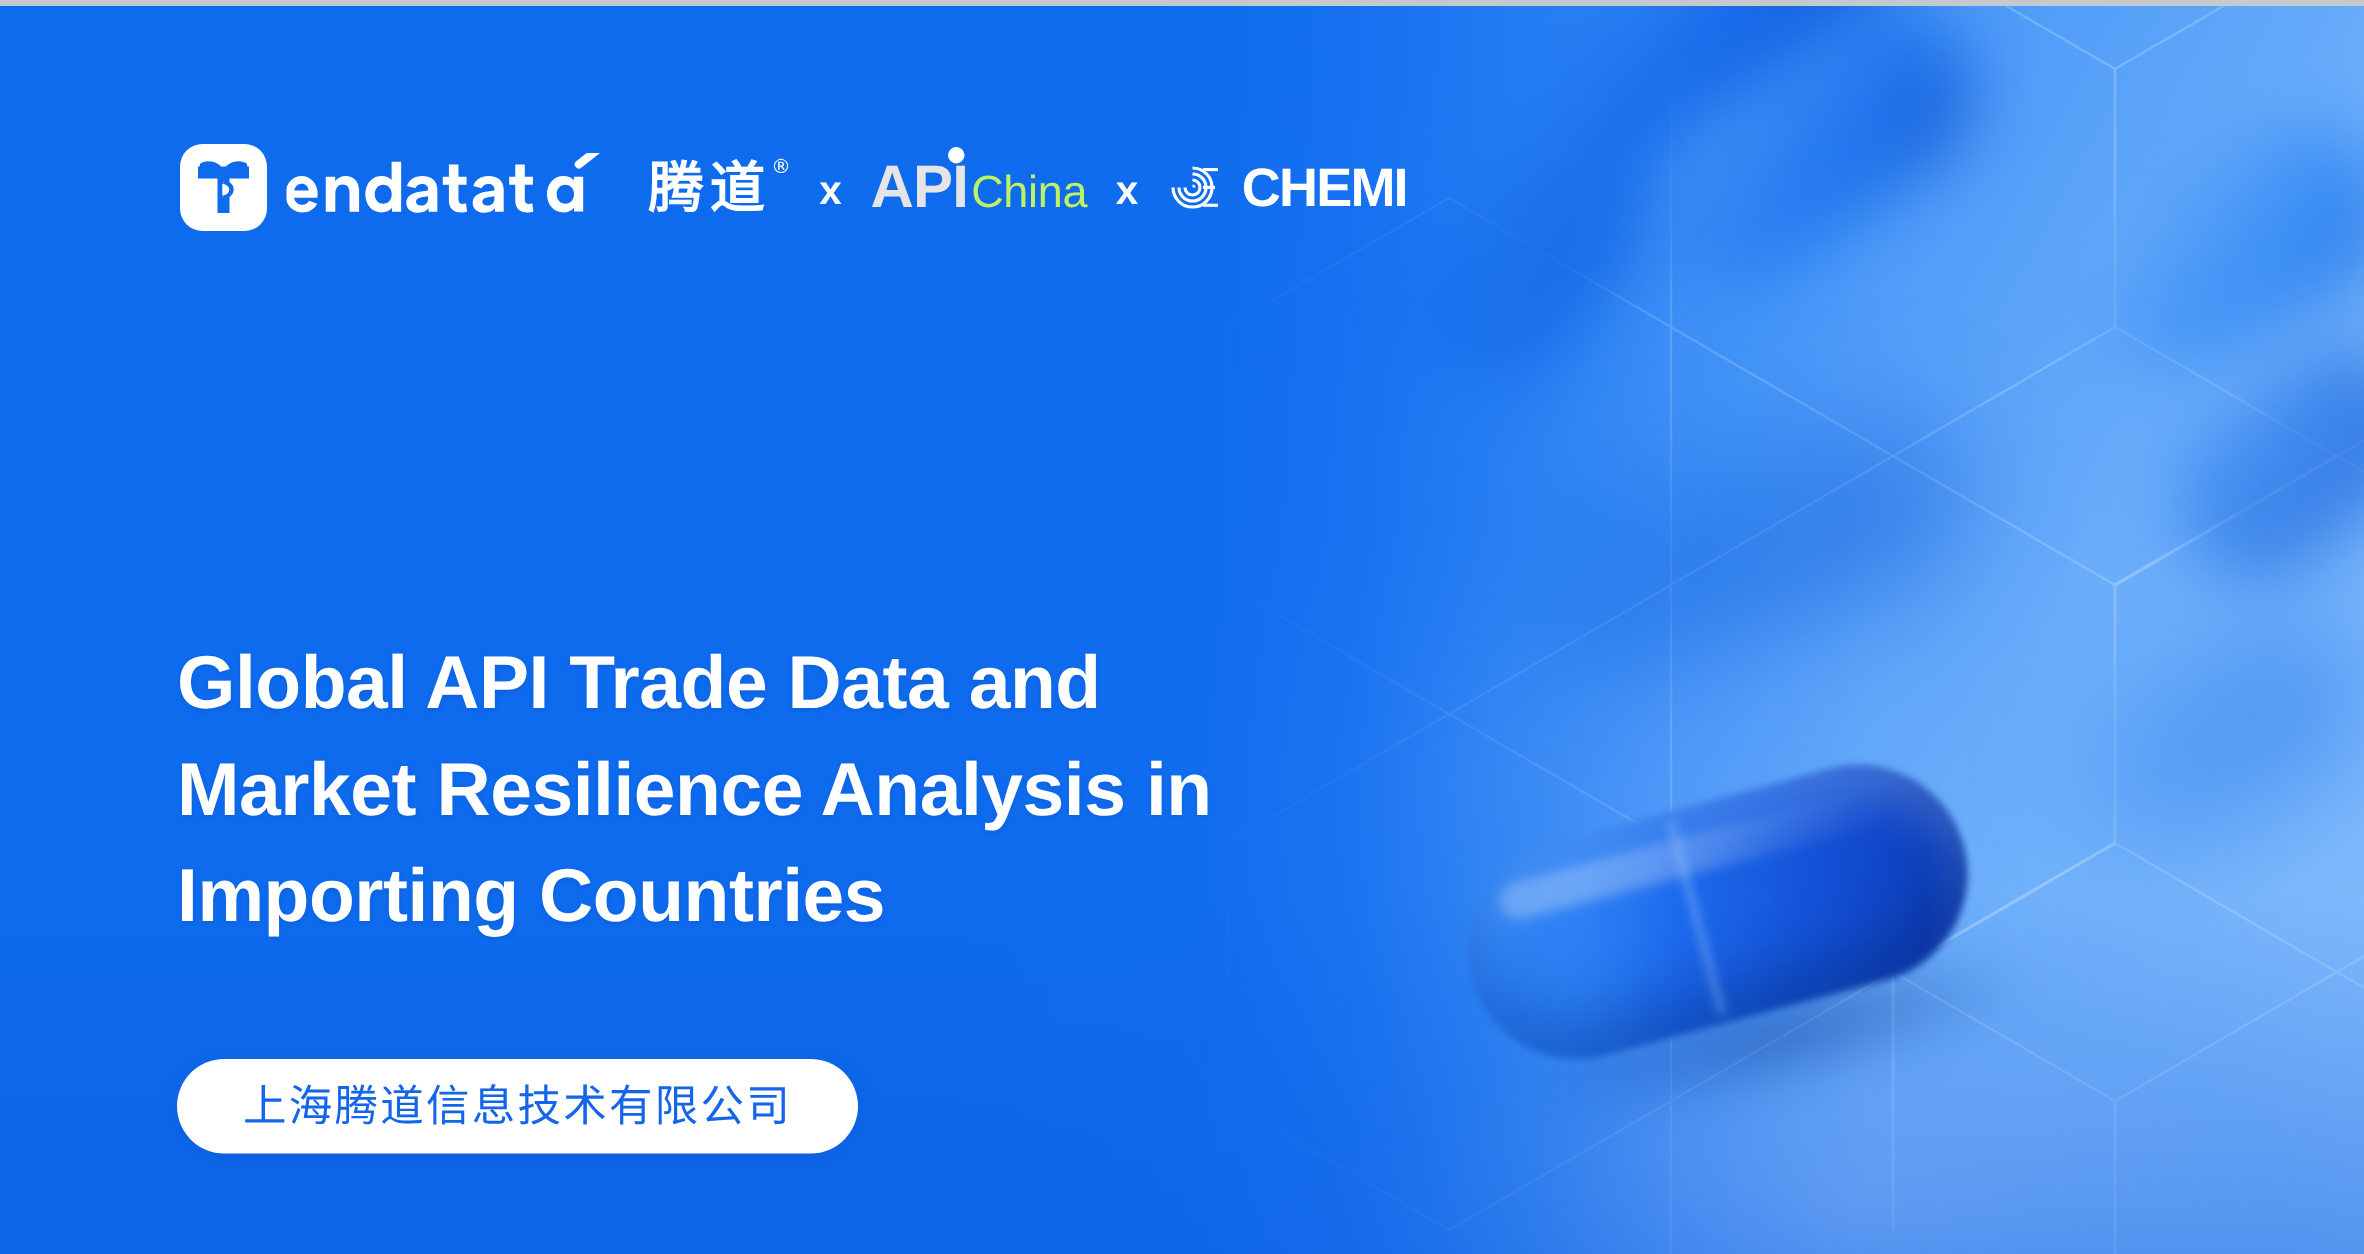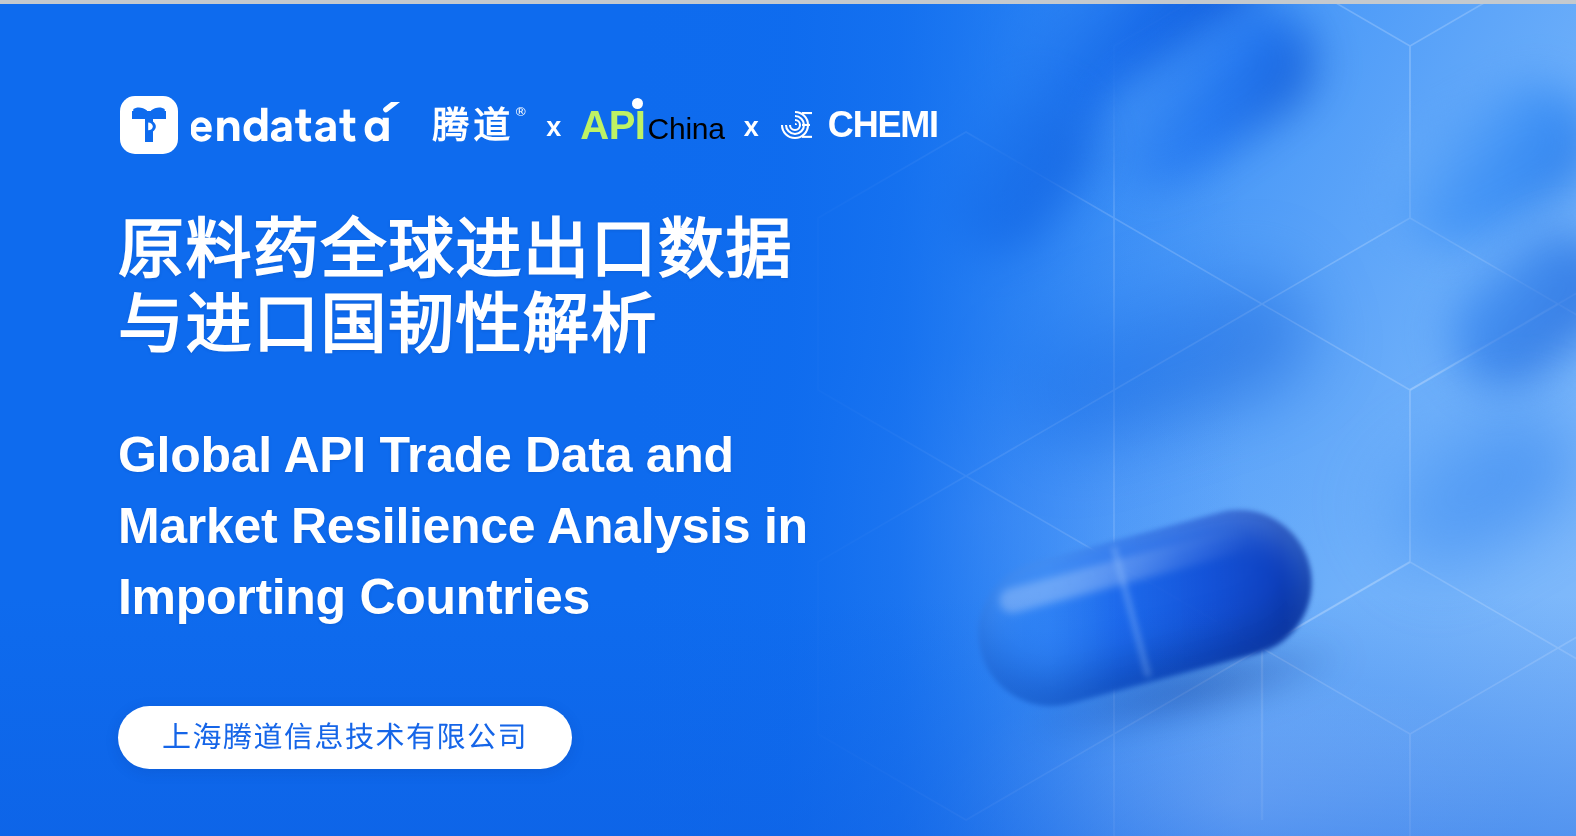--- a/index.html
+++ b/index.html
@@ -211,32 +211,32 @@
     line-height:1;
     position:relative; top:2px;
   }
 
   
   .apichina {
     display:flex; align-items:flex-end; gap:2px;
     line-height:1;
   }
   .apichina .api {
-    font-size:40px; font-weight:800; color:#bef264;
+    font-size:40px; font-weight:800; color:#e5e5e5;
     letter-spacing:-.5px;
     position:relative;
     font-family:"Liberation Sans",sans-serif;
   }
   .apichina .api .dot {
     position:absolute; right:2px; top:-7px;
     width:11px; height:11px; border-radius:50%;
     background:#fff;
   }
   .apichina .china {
-    font-size:30px; font-weight:400; color:#000000;
+    font-size:30px; font-weight:400; color:#bef264;
     letter-spacing:-.2px;
     position:relative; top:-1px;
     font-family:"Liberation Sans",sans-serif;
   }
 
   
   .echemi { display:flex; align-items:center; gap:16px; }
   .echemi-mark { width:34px; height:34px; flex:none; }
   .echemi-word {
     font-size:36px; font-weight:800; color:#fff;
@@ -400,24 +400,20 @@
           </g>
           <rect x="24" y="4" width="10" height="2.1" fill="#ffffff"></rect>
           <rect x="24" y="15.9" width="8" height="2.1" fill="#ffffff"></rect>
           <rect x="24" y="27.8" width="10" height="2.1" fill="#ffffff"></rect>
         </svg>
         <div class="echemi-word">CHEMI</div>
       </div>
 
     </div>
 
-    <div class="title-cn">
-      <div>原料药全球进出口数据</div>
-      <div>与进口国韧性解析</div>
-    </div>
 
     <div class="title-en">Global API Trade Data and Market Resilience Analysis in Importing Countries</div>
 
     <div class="company-pill">
       <span>上海腾道信息技术有限公司</span>
     </div>
 
   </div>
 </div>
 

